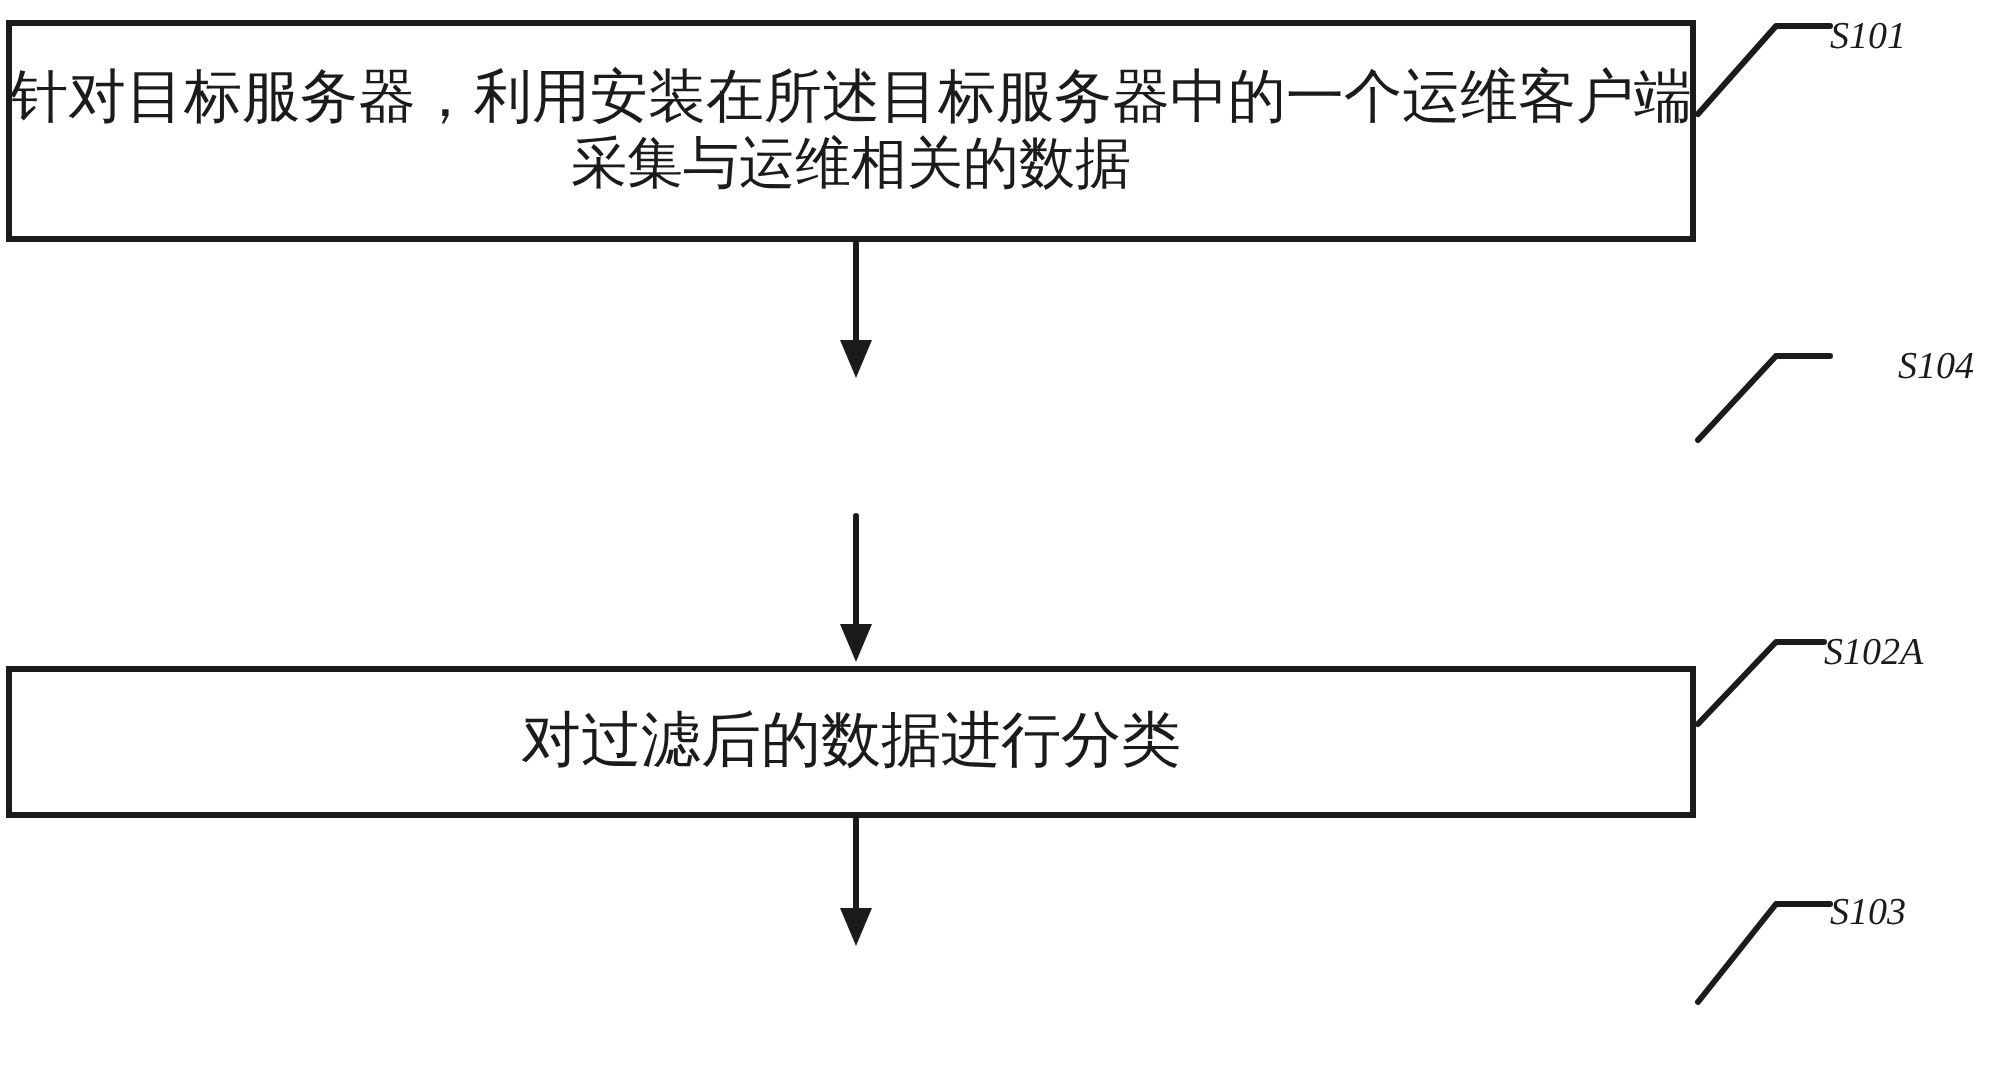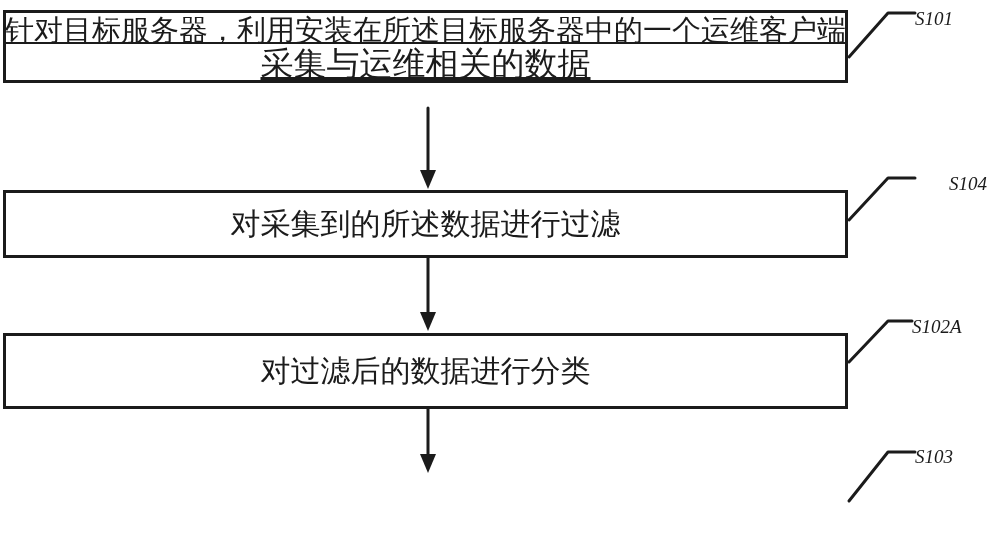--- a/index.html
+++ b/index.html
@@ -61,28 +61,25 @@
       <path d="M849 362 L888 321 L912 321"></path>
       <path d="M849 501 L888 452 L915 452"></path>
     </g>
     <g fill="#1b1b1b" stroke="none">
       <polygon points="420,170 436,170 428,189"></polygon>
       <polygon points="420,312 436,312 428,331"></polygon>
       <polygon points="420,454 436,454 428,473"></polygon>
     </g>
   </svg>
 
-  <div class="step-box" style="left:3px; top:10px; width:845px; height:73px;text-decoration:underline;">
+  <div class="step-box" style="left:3px; top:10px; width:845px; height:111px;">
     <div class="box-line" style="font-size:29px;">针对目标服务器，利用安装在所述目标服务器中的一个运维客户端</div>
-    <div class="box-line" style="font-size:33px;">采集与运维相关的数据</div>
+    <div class="box-line" style="font-size:28px;">采集与运维相关的数据</div>
   </div>
 
-  <div class="step-box small" style="left:3px; top:190px; width:845px; height:68px;">
-    <div class="box-line">对采集到的所述数据进行过滤</div>
-  </div>
 
   <div class="step-box small" style="left:3px; top:333px; width:845px; height:76px;">
     <div class="box-line">对过滤后的数据进行分类</div>
   </div>
 
 
   <div class="step-label" style="left:915px; top:5px;">S101</div>
   <div class="step-label" style="left:915px; top:170px;margin-left:34px;">S104</div>
   <div class="step-label" style="left:912px; top:313px;">S102A</div>
   <div class="step-label" style="left:915px; top:443px;">S103</div>

